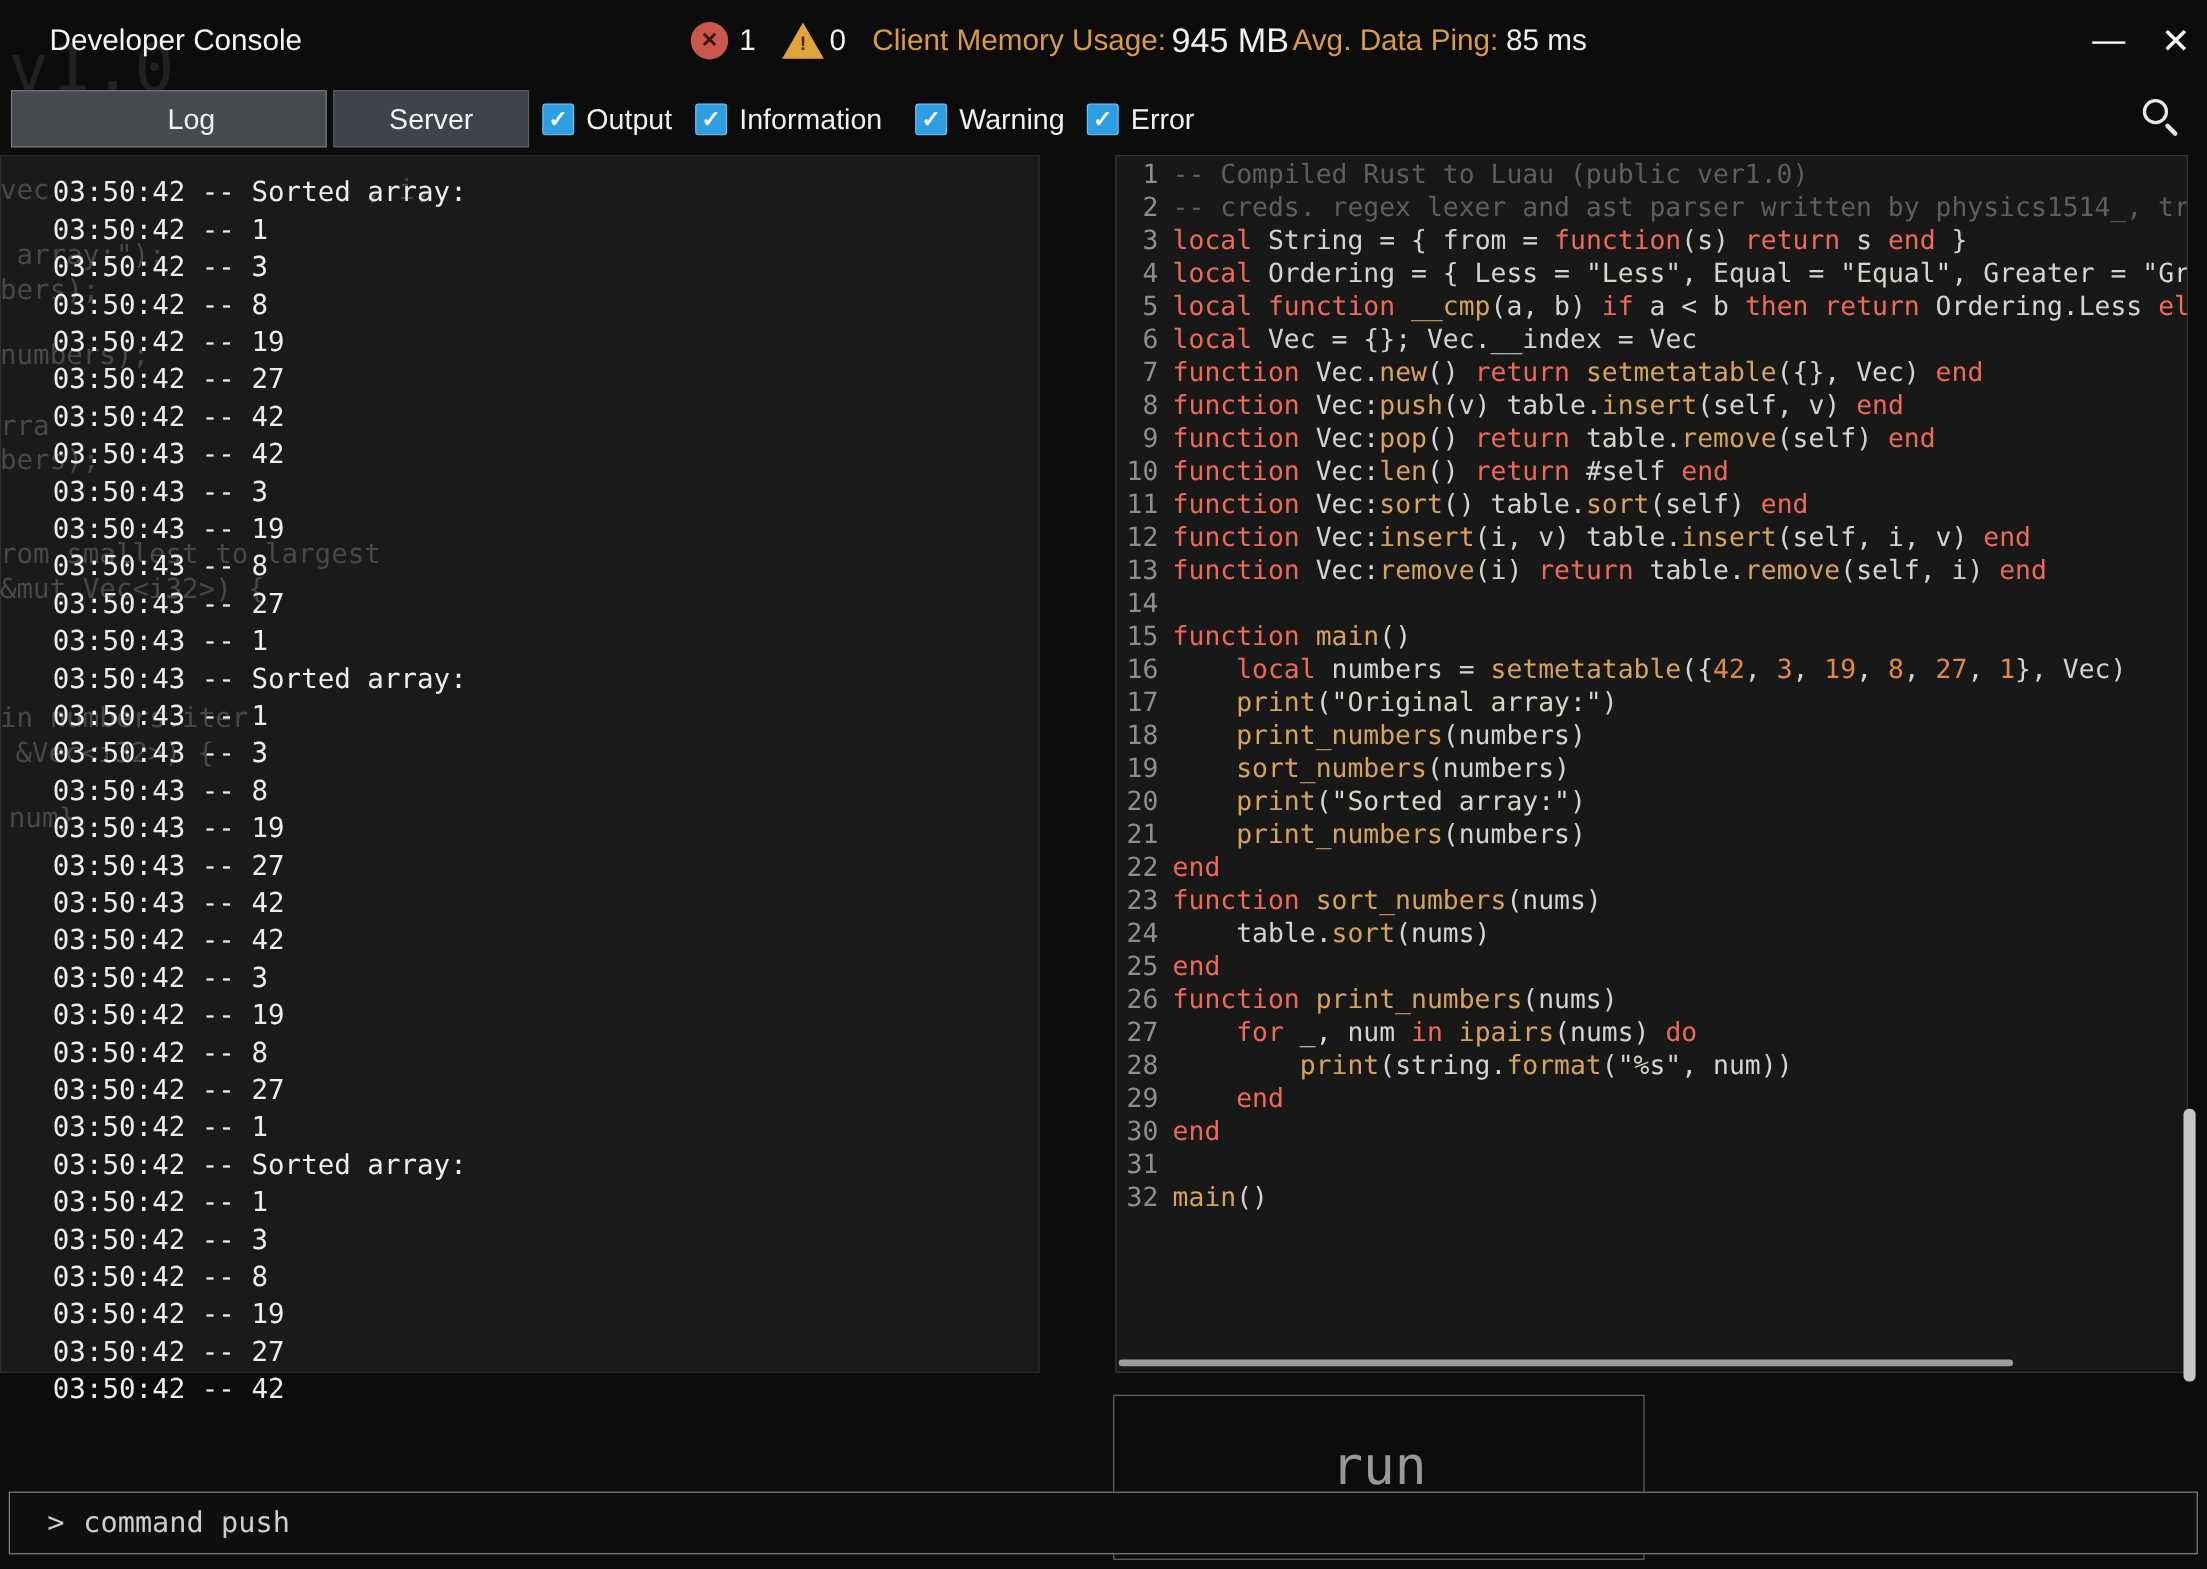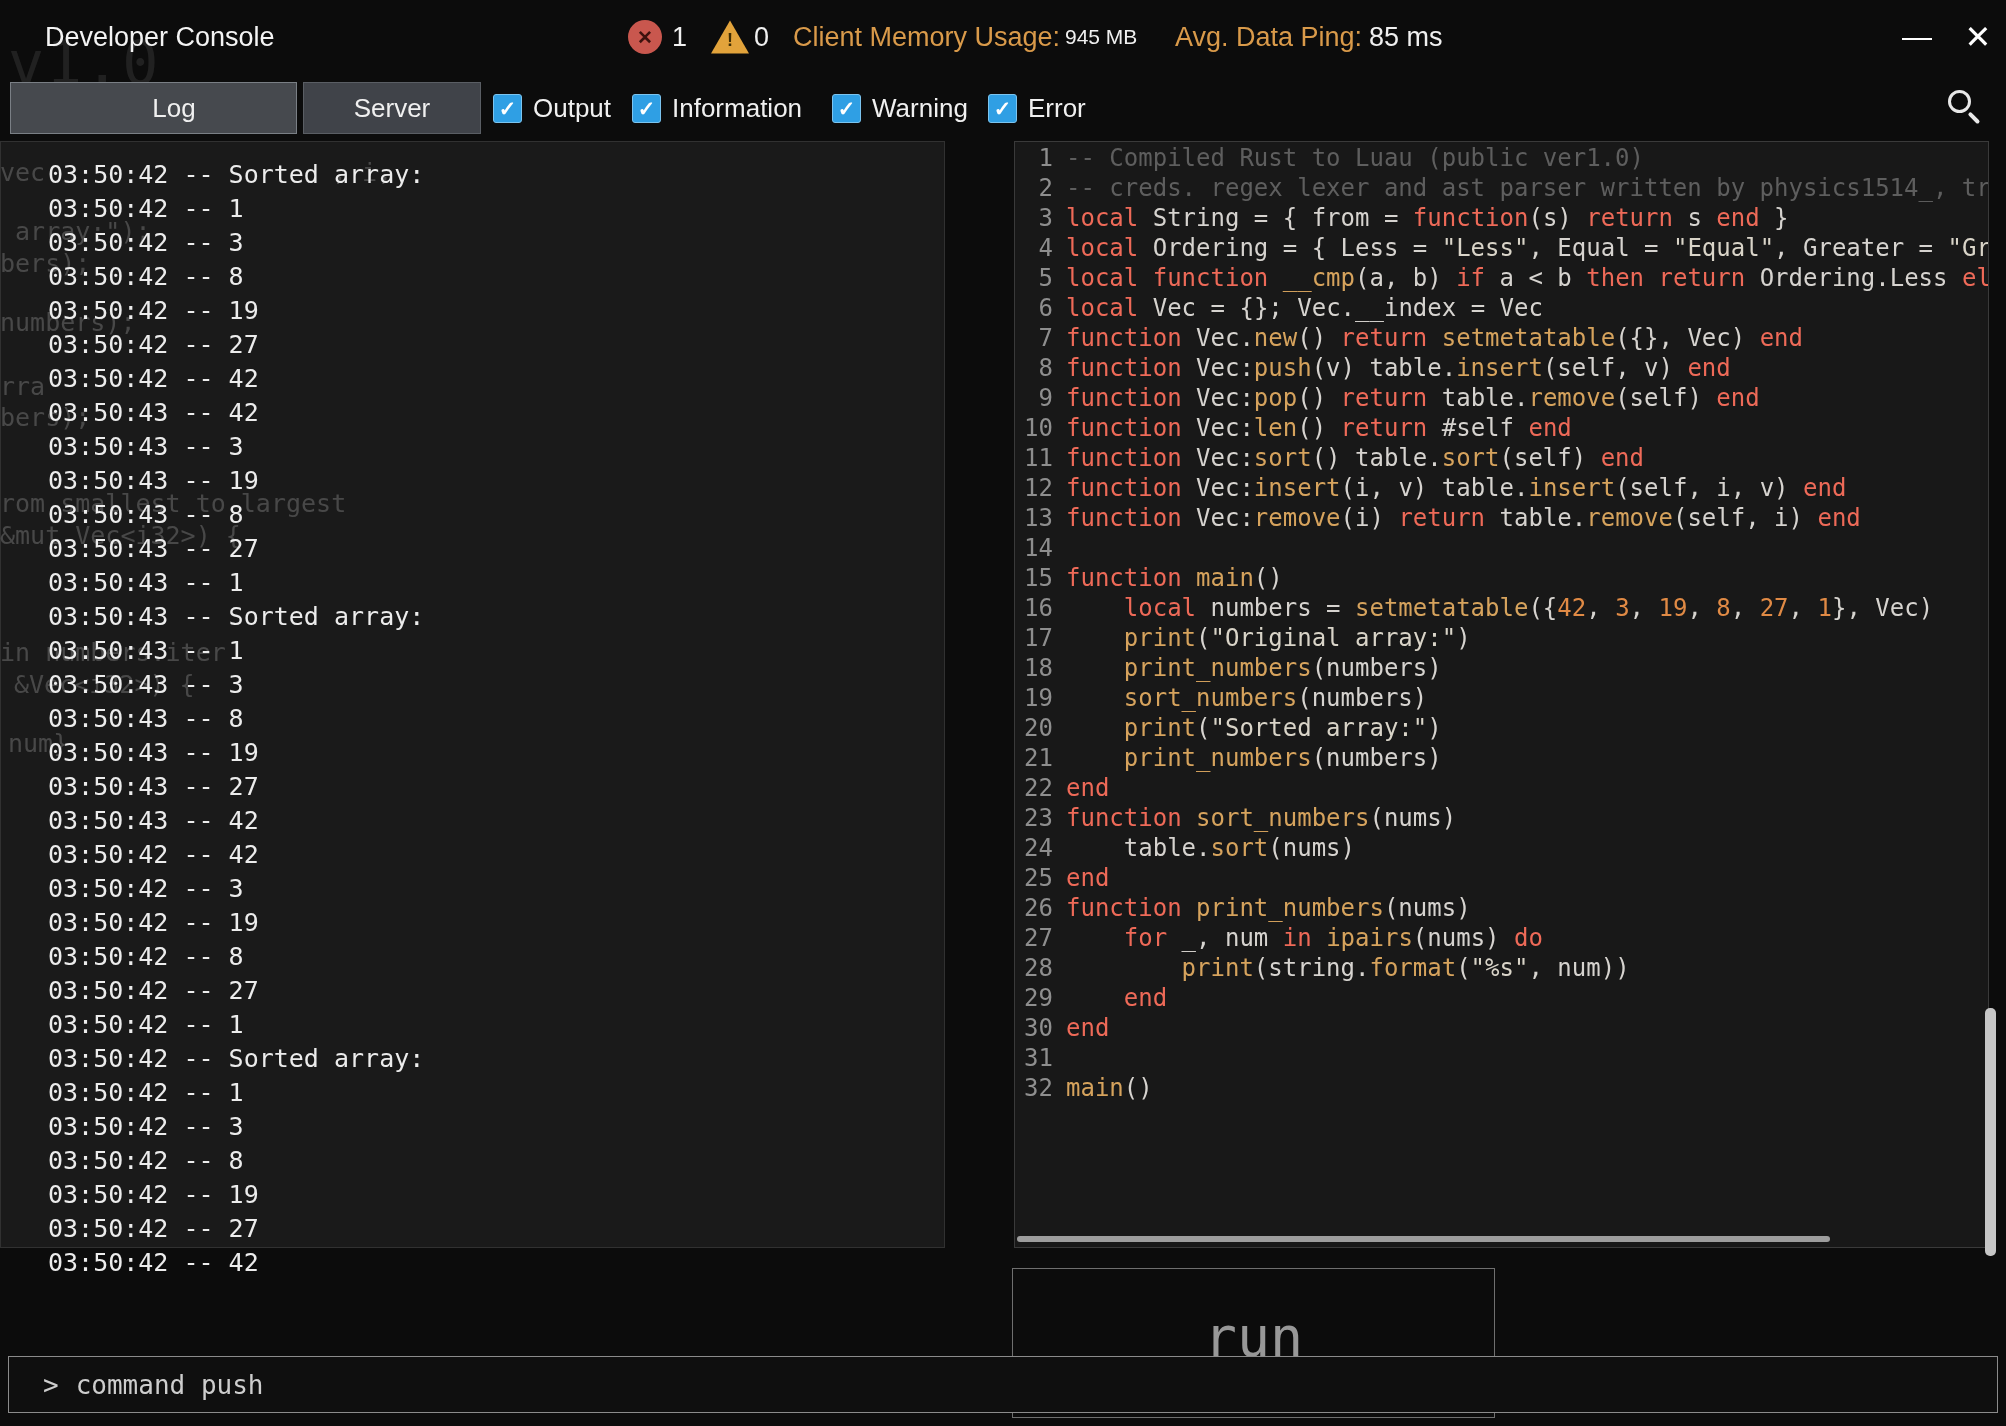--- a/index.html
+++ b/index.html
@@ -17,39 +17,39 @@
     color:rgba(225,225,225,0.10);letter-spacing:2px;}
   .gfrag{position:absolute;font-size:25px;color:rgba(180,180,180,0.30);white-space:pre;}
   .g0{left:0;top:158px}.g1{left:332px;top:158px}.g2{left:0;top:217px}
   .g3{left:0;top:249px}.g4{left:0;top:308px}.g5{left:0;top:372px}
   .g6{left:0;top:403px}.g7{left:0;top:489px}.g8{left:0;top:521px}
   .g9{left:0;top:638px}.g10{left:14px;top:670px}.g11{left:8px;top:729px}
 
   .run-ghost{position:absolute;left:1012px;top:1268px;width:483px;height:150px;
     border:1px solid #6f6f6f;z-index:2;box-sizing:border-box;}
   .run-ghost span{position:absolute;left:50%;top:36px;transform:translateX(-50%);
-    font-family:"DejaVu Sans Mono", monospace;font-size:55px;color:#989898;}
+    font-family:"DejaVu Sans Mono", monospace;font-size:48px;color:#989898;}
 
   
   .titlebar{position:absolute;left:12px;top:0;width:1932px;height:74px;z-index:6;}
   .titlebar > *{position:absolute;top:50%;transform:translateY(-50%);white-space:nowrap;}
   .window-title{left:33px;font-size:27px;color:#f4f4f4;}
   .err-icon{left:616px;width:34px;height:34px;border-radius:50%;
     background:var(--error-red,#c9574e);display:flex;align-items:center;justify-content:center;
     color:#3c120e;font-size:19px;font-weight:bold;}
   .err-count{left:660px;font-size:27px;color:#f0f0f0;}
   .warn-icon{left:699px;width:38px;height:33px;}
   .warn-icon .tri{position:absolute;left:0;top:0;width:0;height:0;
     border-left:19px solid transparent;border-right:19px solid transparent;
     border-bottom:33px solid var(--warning-amber,#e2a33b);}
   .warn-icon .bang{position:absolute;left:50%;top:9px;transform:translateX(-50%);
     color:#3f2d04;font-size:18px;font-weight:bold;}
   .warn-count{left:742px;font-size:27px;color:#f0f0f0;}
   .mem-label{left:781px;font-size:27px;color:var(--amber-label,#d99a4a);}
-  .mem-value{left:1053px;font-size:21px;color:#f0f0f0;}
+  .mem-value{left:1053px;font-size:31px;color:#f0f0f0;}
   .ping-label{left:1163px;font-size:27px;color:var(--amber-label,#d99a4a);}
   .ping-value{left:1357px;font-size:27px;color:#f0f0f0;}
   .min-btn{left:1885px;width:40px;text-align:center;font-size:30px;color:#ffffff;cursor:pointer;}
   .close-btn{left:1946px;width:40px;text-align:center;font-size:32px;color:#ffffff;cursor:pointer;}
 
   
   .toolbar{position:absolute;left:0;top:82px;width:2006px;height:52px;z-index:6;}
   .btn{position:absolute;top:0;height:52px;display:flex;align-items:center;justify-content:center;
     font-size:26px;color:#f0f0f0;box-sizing:border-box;cursor:pointer;}
   .btn-log{left:10px;width:287px;background:#46494e;border:1px solid #7a7f85;padding-left:41px;}

